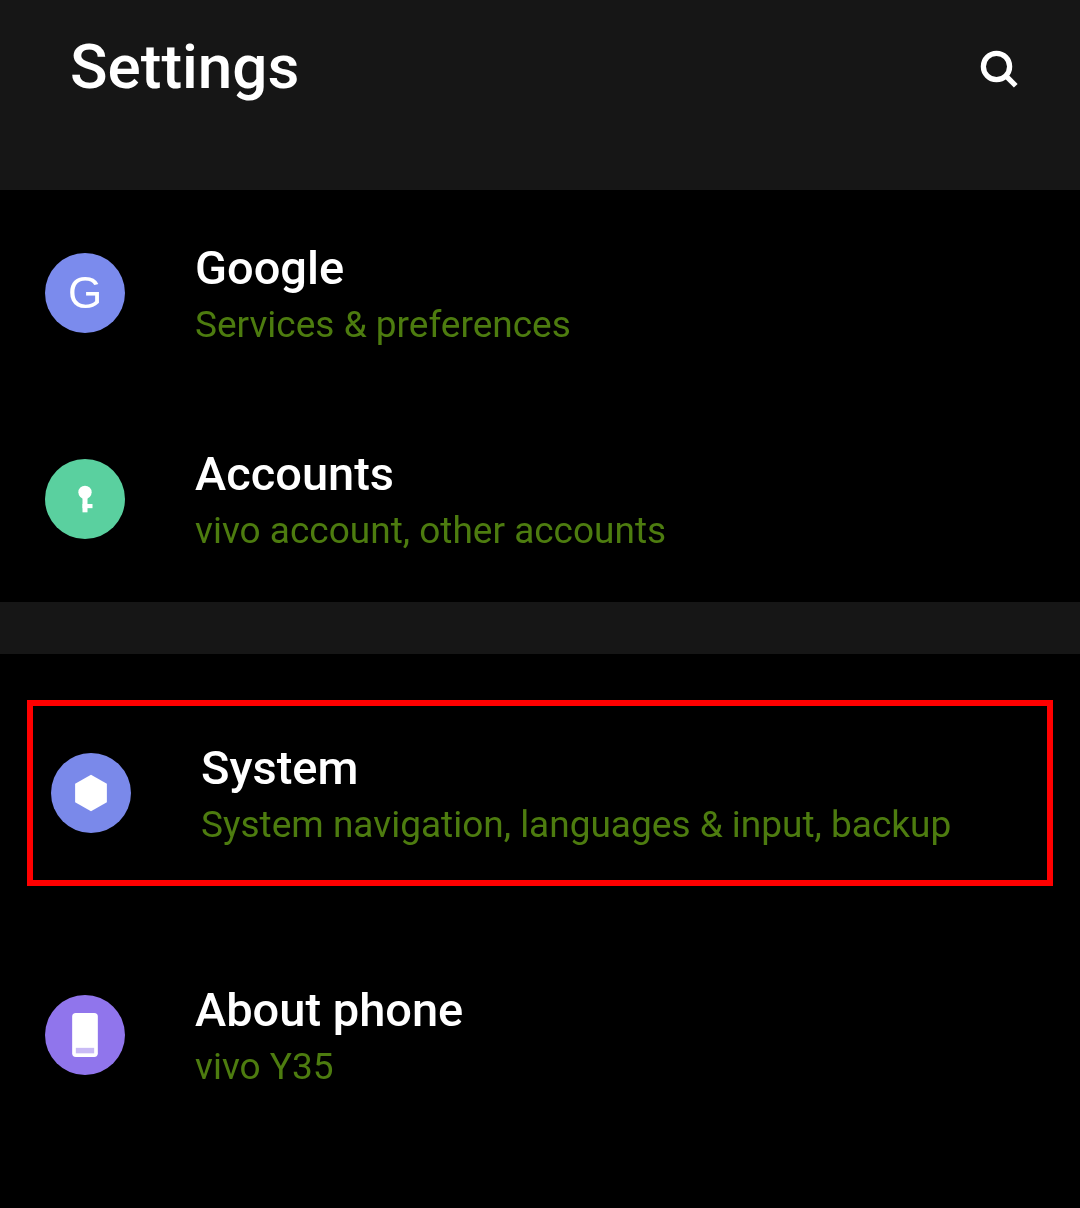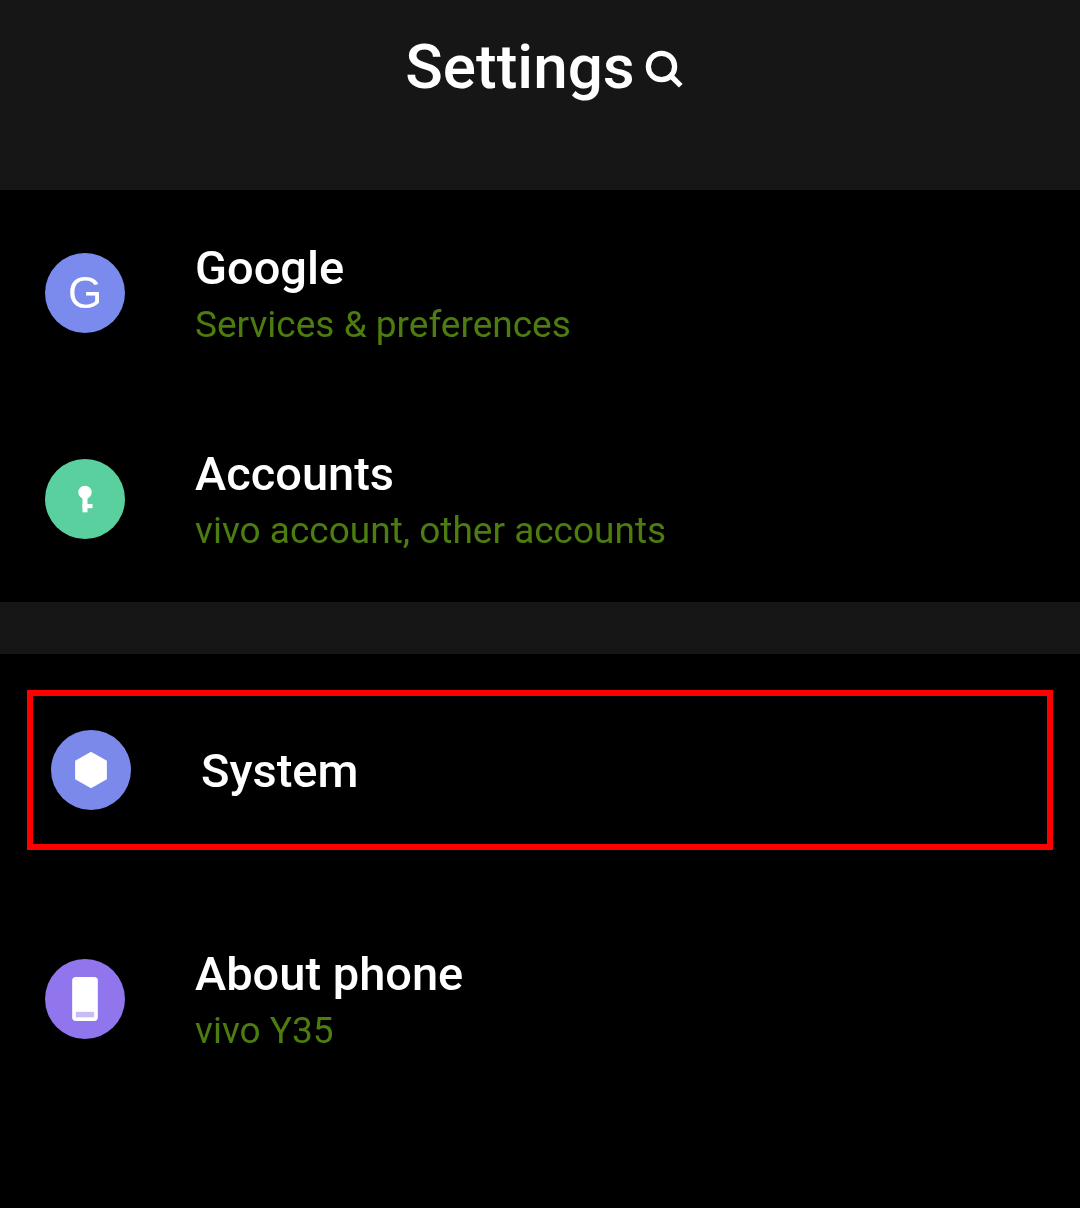--- a/index.html
+++ b/index.html
@@ -12,21 +12,21 @@
       height: 1208px;
       background: #000000;
       font-family: -apple-system, BlinkMacSystemFont, 'Segoe UI', Roboto, sans-serif;
       overflow: hidden;
     }
     .header {
       background: #161616;
       height: 190px;
       display: flex;
       align-items: flex-start;
-      justify-content: center;
+      justify-content: space-between;
       padding: 30px 50px 0 70px;
     }
     .header-title {
       color: #ffffff;
       font-size: 62px;
       font-weight: 500;
     }
     .search-button {
       width: 60px;
       height: 60px;
@@ -91,21 +91,21 @@
       color: #ffffff;
       font-size: 47px;
       font-weight: 500;
     }
     .item-subtitle {
       color: #4d7c0f;
       font-size: 37px;
     }
     .highlighted {
       border: 6px solid #ff0000;
-      margin: 36px 27px 46px 27px;
+      margin: 46px 27px 46px 27px;
       padding: 34px 18px;
     }
     .key-icon {
       fill: #ffffff;
     }
     .gear-icon {
       fill: #ffffff;
     }
     .phone-icon {
       fill: #ffffff;
@@ -155,20 +155,21 @@
 <div class="section">
   <div class="list-item highlighted">
     <div class="icon-wrap icon-system">
       <svg width="44" height="44" viewBox="0 0 24 24">
         <polygon class="gear-icon" points="12,2 20.66,7 20.66,17 12,22 3.34,17 3.34,7" fill="#c5cdf5"></polygon>
         <circle cx="12" cy="12" r="4" fill="#ffffff"></circle>
       </svg>
     </div>
     <div class="item-text">
       <div class="item-title">System</div>
+      <div class="item-subtitle">System navigation, languages &amp; input, backup</div>
     </div>
   </div>
 
   <div class="list-item">
     <div class="icon-wrap icon-about">
       <svg class="phone-icon" width="34" height="44" viewBox="0 0 16 24">
         <rect x="1" y="0" width="14" height="24" rx="2" fill="#ffffff"></rect>
         <rect x="3" y="19" width="10" height="3" fill="#c9bbf5"></rect>
       </svg>
     </div>

